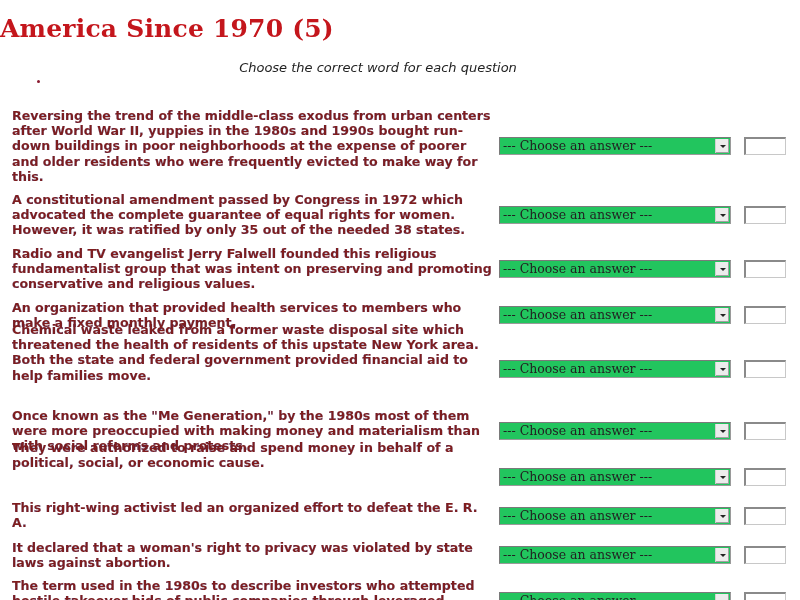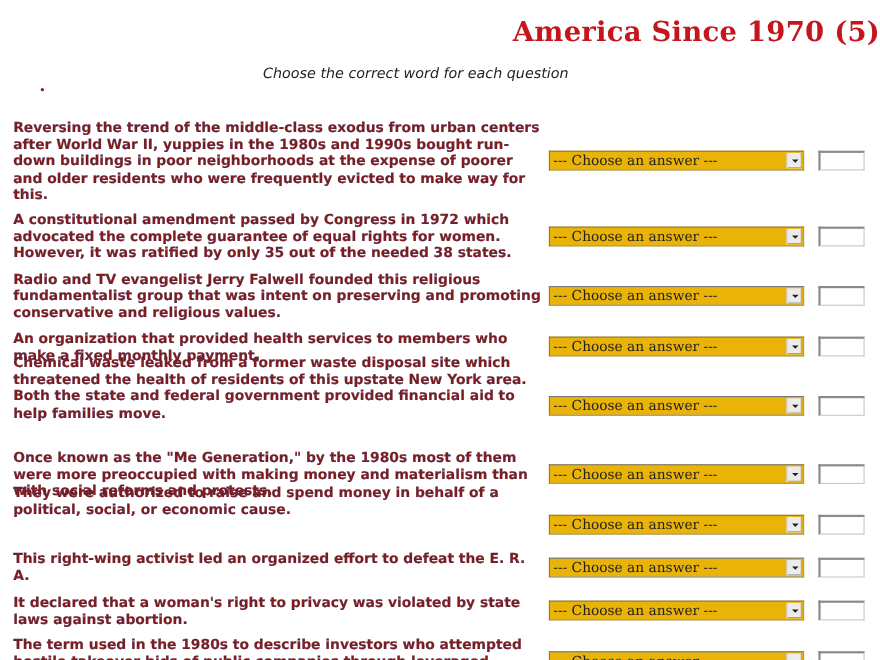--- a/index.html
+++ b/index.html
@@ -4,21 +4,21 @@
   <style>
     html, body { margin: 0; padding: 0; }
     body {
       width: 800px; height: 600px; overflow: hidden;
       background: #ffffff;
       font-family: "DejaVu Sans", sans-serif;
       position: relative;
     }
     .title {
       position: absolute; top: 14px; left: 0; width: 800px;
-      text-align: right;
+      text-align: left;
       font-family: "DejaVu Serif", serif;
       font-weight: bold; font-size: 25px;
       color: #c4161c;
       letter-spacing: 0.2px;
     }
     .subtitle {
       position: absolute; top: 60px; left: 0; width: 756px;
       text-align: center;
       font-style: italic; font-size: 13px;
       color: #222;
@@ -33,21 +33,21 @@
       font-size: 12.6px; line-height: 15.2px;
       color: #7f1d1d;
       font-weight: bold;
       -webkit-text-stroke: 0.15px #2b2b78;
     }
     .sel {
       position: absolute; left: 499px; width: 232px; height: 18px;
       box-sizing: border-box;
       border: 1px solid #9a9a9a;
       border-top-color: #7a7a7a; border-left-color: #7a7a7a;
-      background: #eab308;
+      background: #22c55e;
       font-family: "DejaVu Serif", serif;
       font-size: 12.5px; line-height: 16px;
       color: #222;
       padding-left: 3px;
       white-space: nowrap; overflow: hidden;
     }
     .sel .arrow {
       position: absolute; right: 1px; top: 1px;
       width: 13px; height: 14px;
       background: #ececec;

